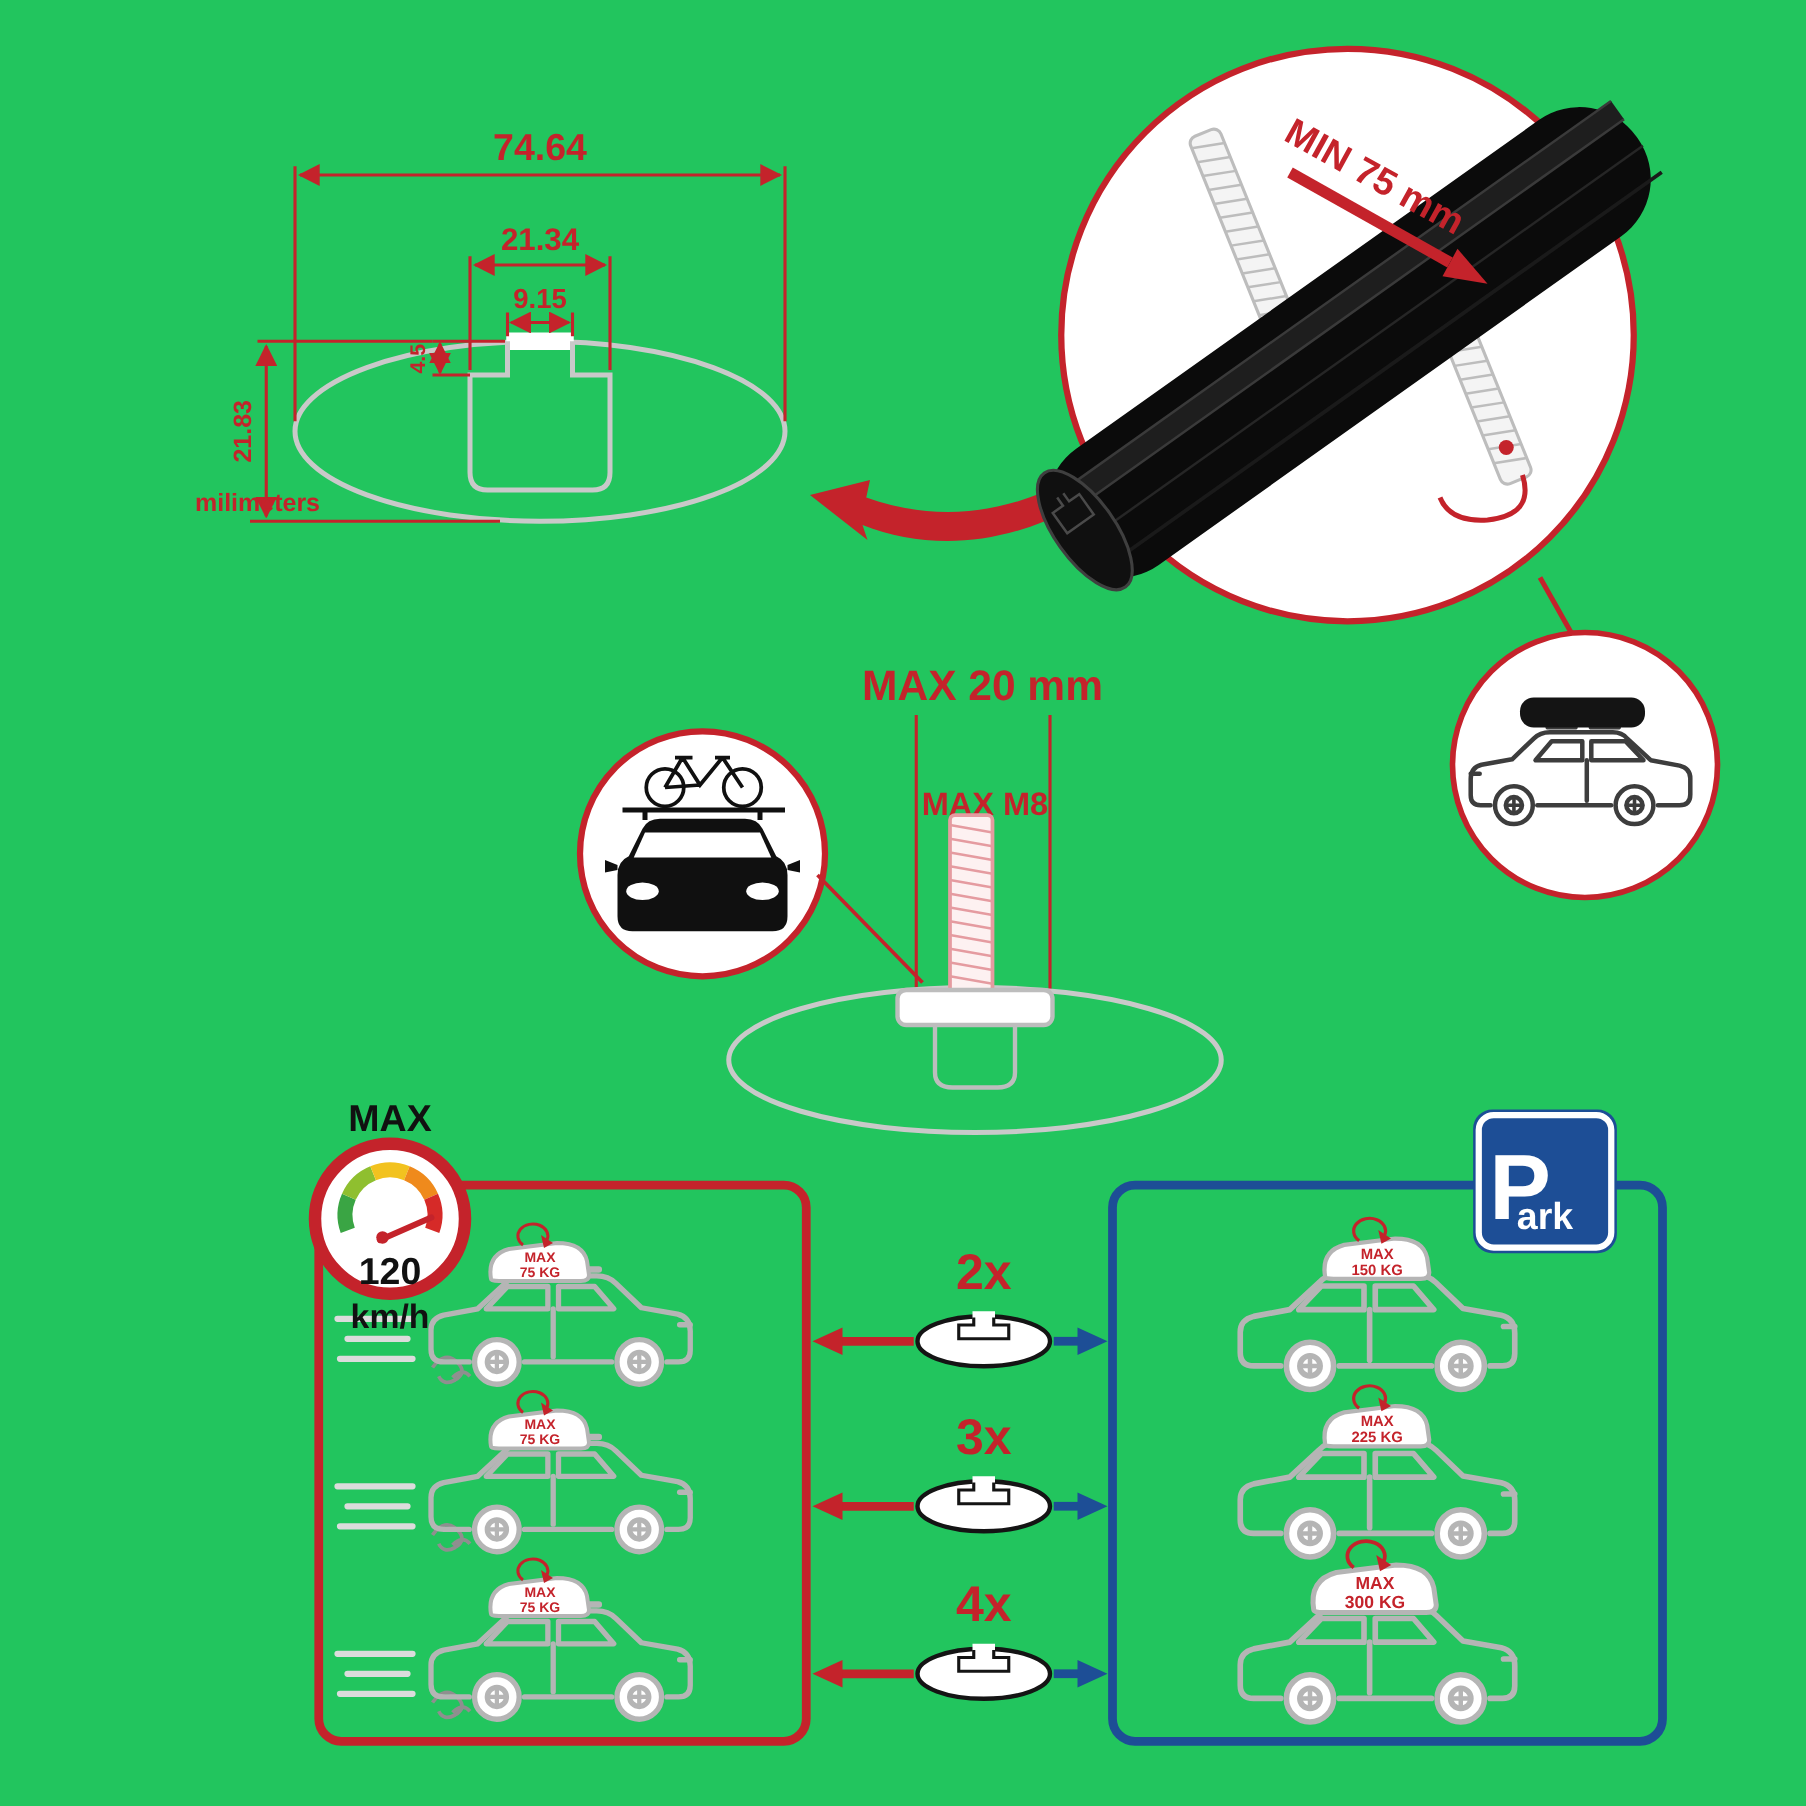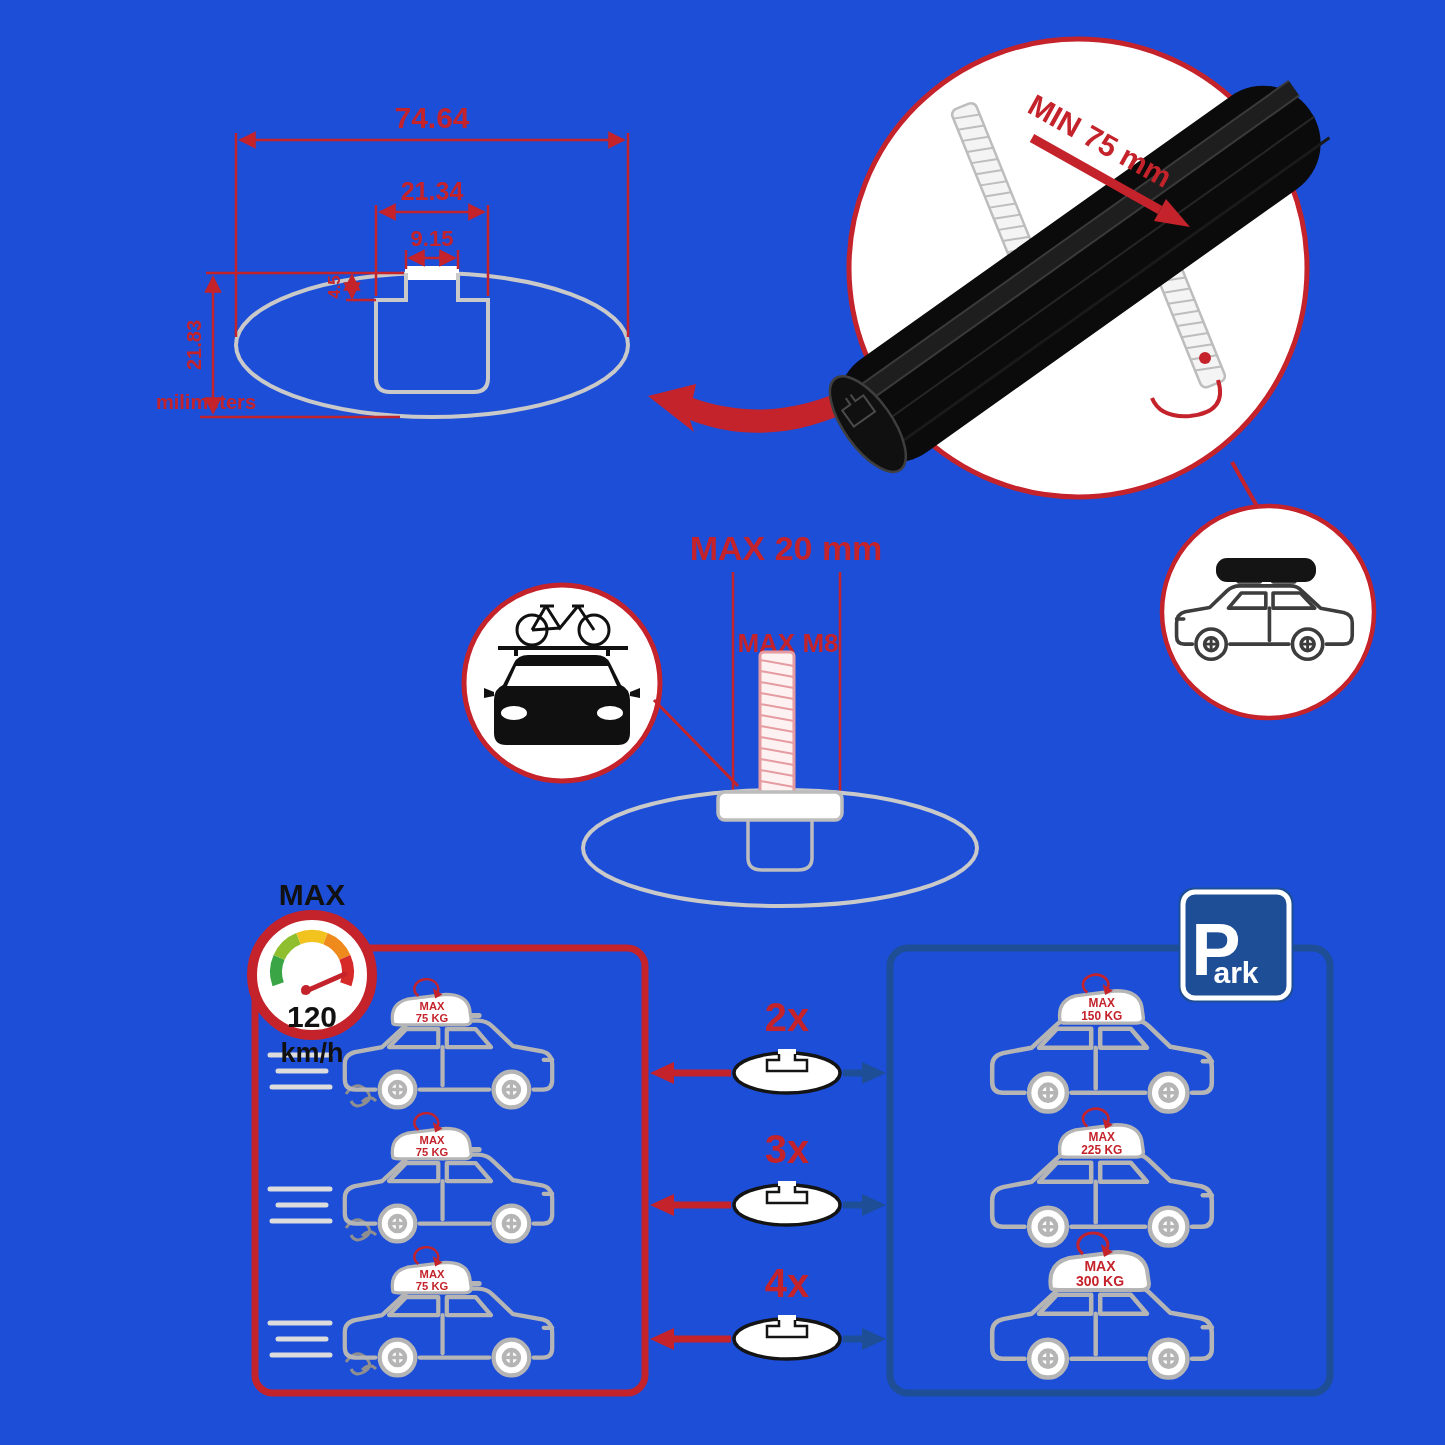--- a/index.html
+++ b/index.html
@@ -1,16 +1,16 @@
 <!DOCTYPE html>
 <html><head>
 <meta charset="utf-8">
 <style>
   html,body{margin:0;padding:0;background:#ffffff;}
-  .canvas{position:relative;width:1445px;height:1445px;background:#1d4ed8;overflow:hidden;}
+  .canvas{position:relative;width:1445px;height:1445px;background:#22c55e;overflow:hidden;}
   svg text{font-family:"Liberation Sans",sans-serif;}
   .t-dim{fill:#c4232b;font-weight:bold;text-anchor:middle;}
   .t-red{fill:#c4232b;font-weight:bold;text-anchor:middle;}
   .t-black{fill:#111111;font-weight:bold;text-anchor:middle;}
   .t-white{fill:#ffffff;font-weight:bold;text-anchor:middle;}
   .t-cargo{fill:#c4232b;font-weight:bold;text-anchor:middle;}
 </style>
 </head>
 <body>
 

